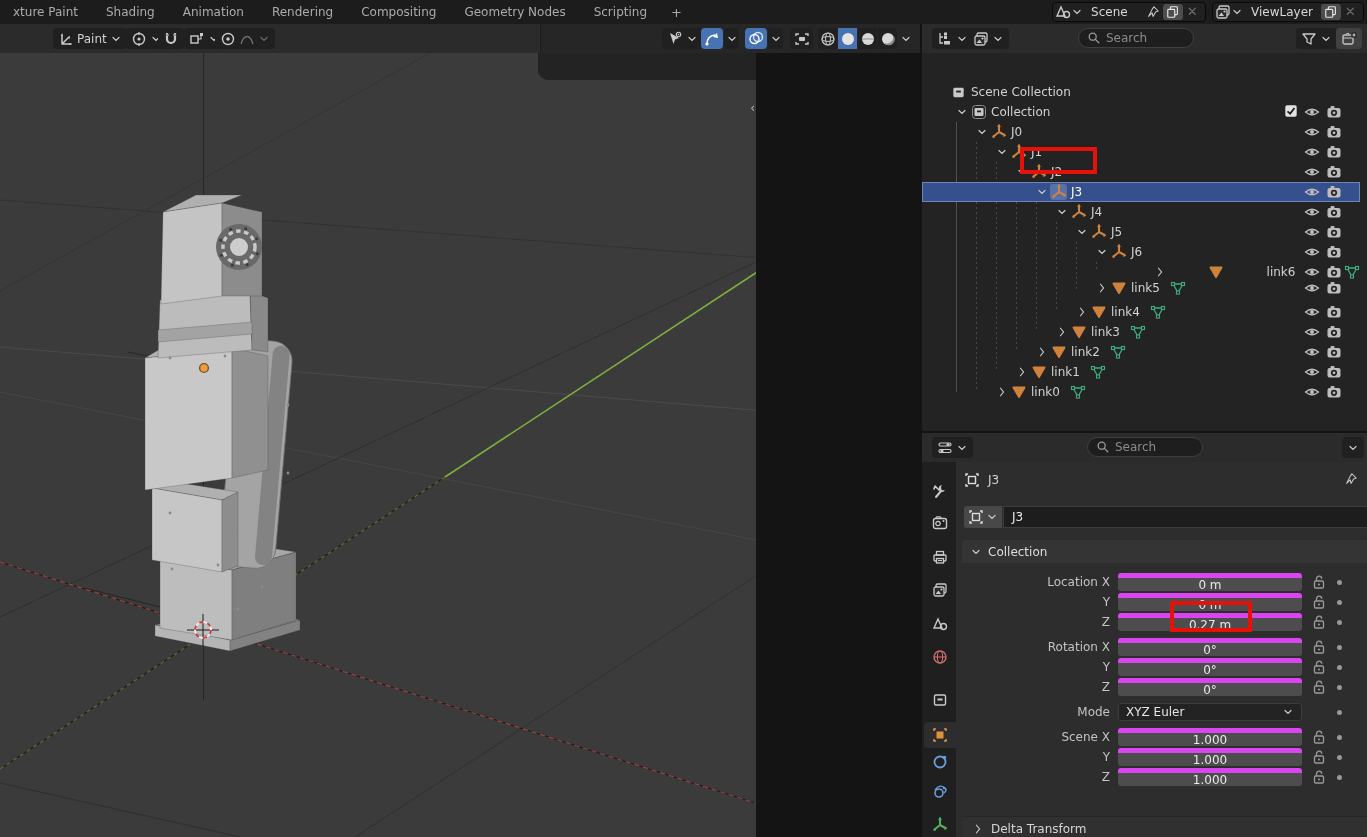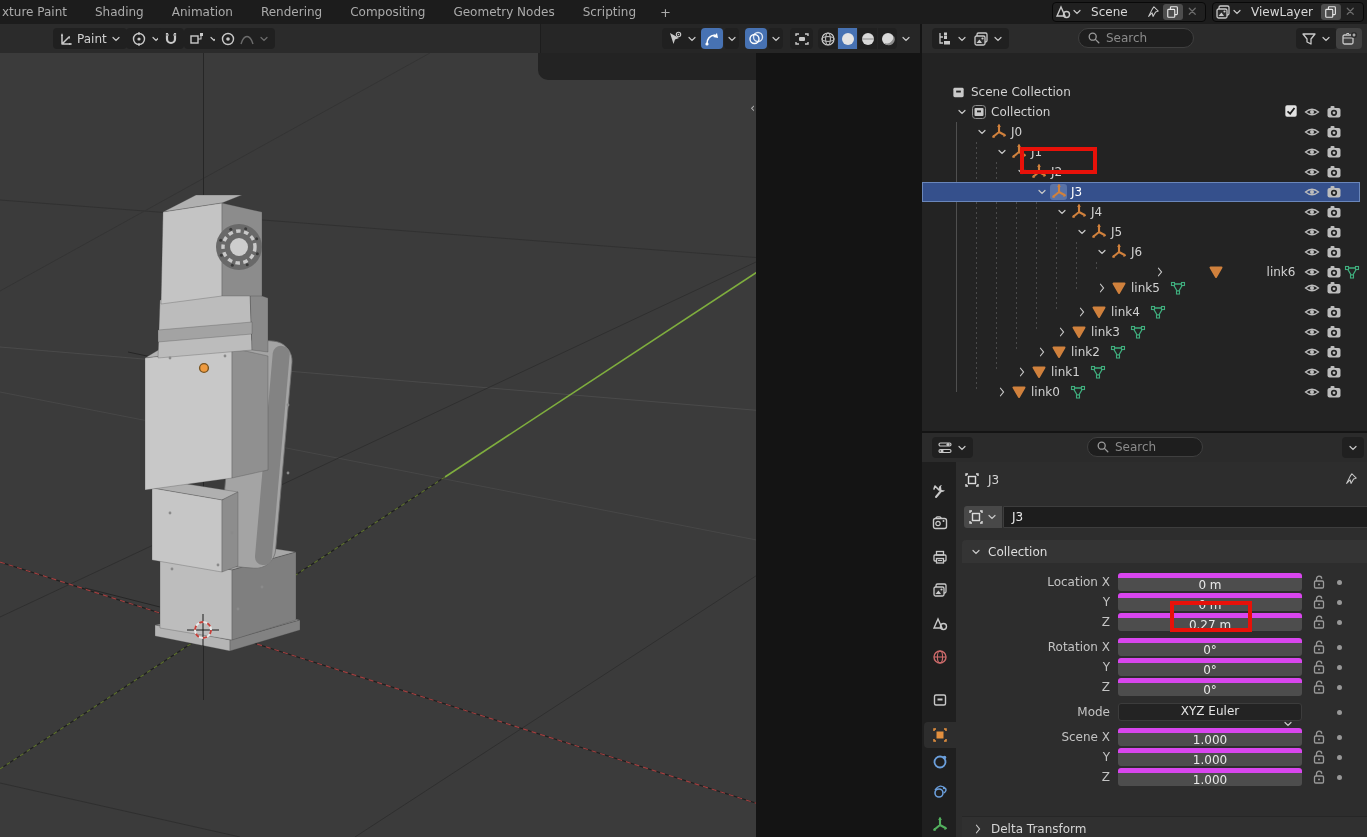--- a/index.html
+++ b/index.html
@@ -3,21 +3,21 @@
 <meta charset="utf-8">
 <style>
   * { margin:0; padding:0; box-sizing:border-box; }
   html,body { background:#111; }
   body { font-family:"DejaVu Sans","Liberation Sans",sans-serif; font-size:12px; color:#c8c8c8; }
   #app { position:relative; width:1367px; height:837px; background:#141414; overflow:hidden; }
 
   
   #topbar { position:absolute; left:0; top:0; width:1367px; height:24px; background:#1c1c1c; display:flex; align-items:center; }
   .ws-tab { padding:0 14px; height:24px; line-height:24px; color:#ababab; white-space:nowrap; }
-  .ws-tab:first-child { padding-left:2px; }
+  .ws-tab:first-child { padding-left:13px; }
   .ws-add { color:#ababab; padding:0 10px; font-size:13px; }
   #topbar-right { position:absolute; right:3px; top:2px; display:flex; gap:6px;padding-left:24px; }
   .id-selector { display:flex; align-items:center; background:#202020; border:1px solid #090909; border-radius:4px; height:20px; padding:0 2px; }
   .id-selector .val { color:#d8d8d8; padding:0 8px; min-width:60px; }
   .mini-btn { display:flex; align-items:center; justify-content:center; width:20px; height:16px; border-radius:3px; }
   .mini-btn.lit { background:#4d4d4d; }
   .dim { opacity:.45; }
 
   
   #toolrow { position:absolute; left:0; top:24px; width:920px; height:29px; background:#2b2b2b; }
@@ -1274,21 +1274,21 @@
           <div class="t-field" style="left: 162px; top: 216px; width: 184px;">0°</div>
           <div class="t-lock" style="left: 355px; top: 217px;">
             <svg width="16" height="16" viewBox="0 0 16 16">
               <rect x="3.5" y="7" width="9" height="7" rx="1.2" fill="none" stroke="#9b9b9b" stroke-width="1.3"></rect>
               <path d="M5.5 7 V4.8 a2.6 2.6 0 0 1 5.2 0" fill="none" stroke="#9b9b9b" stroke-width="1.3"></path>
               <circle cx="8" cy="10.5" r="1" fill="#9b9b9b"></circle>
             </svg>
           </div>
           <div class="t-dot" style="left: 381px; top: 223px;"></div>
           <div class="t-label" style="left: 4px; top: 243px; width: 150px;">Mode</div>
-          <div class="t-drop" style="left: 162px; top: 241px; width: 184px; flex-direction: column;">
+          <div class="t-drop" style="left: 162px; top: 241px; width: 184px;">
             <span>XYZ Euler</span>
             <span style="margin-left:auto">
               <svg width="12" height="12" viewBox="0 0 16 16">
                 <path d="M4 6 L8 10 L12 6" fill="none" stroke="#c9c9c9" stroke-width="1.6" stroke-linecap="round"></path>
               </svg>
             </span>
           </div>
           <div class="t-dot" style="left: 381px; top: 248px;"></div>
           <div class="t-label" style="left: 4px; top: 268px; width: 150px;">Scene X</div>
           <div class="t-field" style="left: 162px; top: 266px; width: 184px;">1.000</div>

